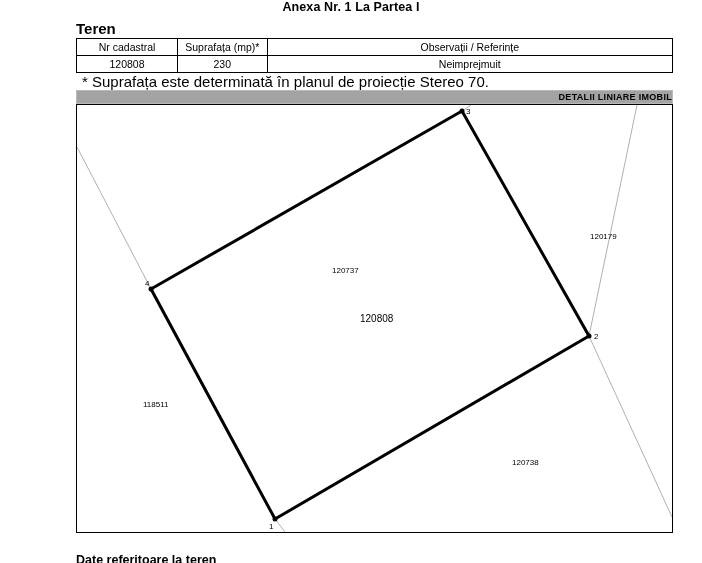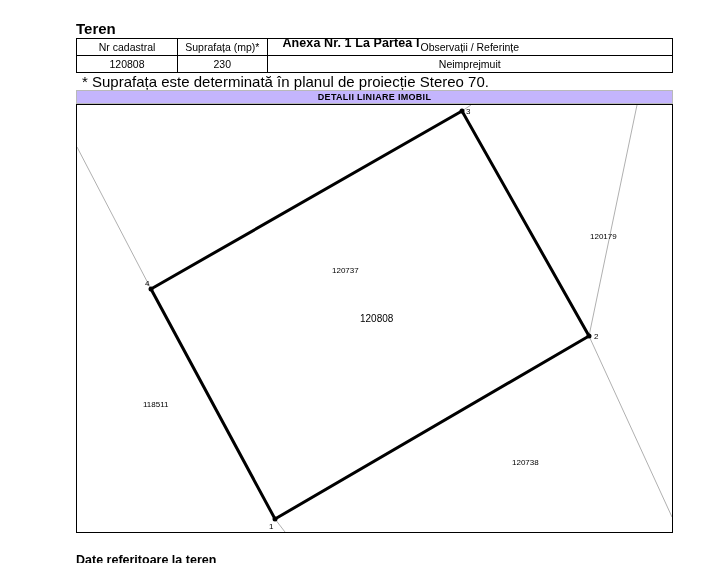--- a/index.html
+++ b/index.html
@@ -24,21 +24,20 @@
   }
   .doc-title {
     position: absolute;
     left: 0;
     top: 0;
     width: 702px;
     text-align: center;
     font-size: 12.5px;
     font-weight: bold;
     letter-spacing: 0.1px;
-    margin-top: 36px;
   }
   .section-heading {
     position: absolute;
     left: 76px;
     top: 20px;
     font-size: 15px;
     font-weight: bold;
   }
   table.teren-table {
     position: absolute;
@@ -72,24 +71,24 @@
     left: 82px;
     top: 73px;
     font-size: 15px;
   }
   .detalii-bar {
     position: absolute;
     left: 76px;
     top: 90px;
     width: 597px;
     height: 14px;
-    background: #c4b5fd;
+    background: #a3a3a3;
     border: 1px solid #b9b9b9;
     box-sizing: border-box;
-    text-align: center;
+    text-align: right;
     font-size: 9px;
     font-weight: bold;
     letter-spacing: 0.3px;
     line-height: 13px;
   }
   .map-frame {
     position: absolute;
     left: 76px;
     top: 104px;
     width: 597px;

